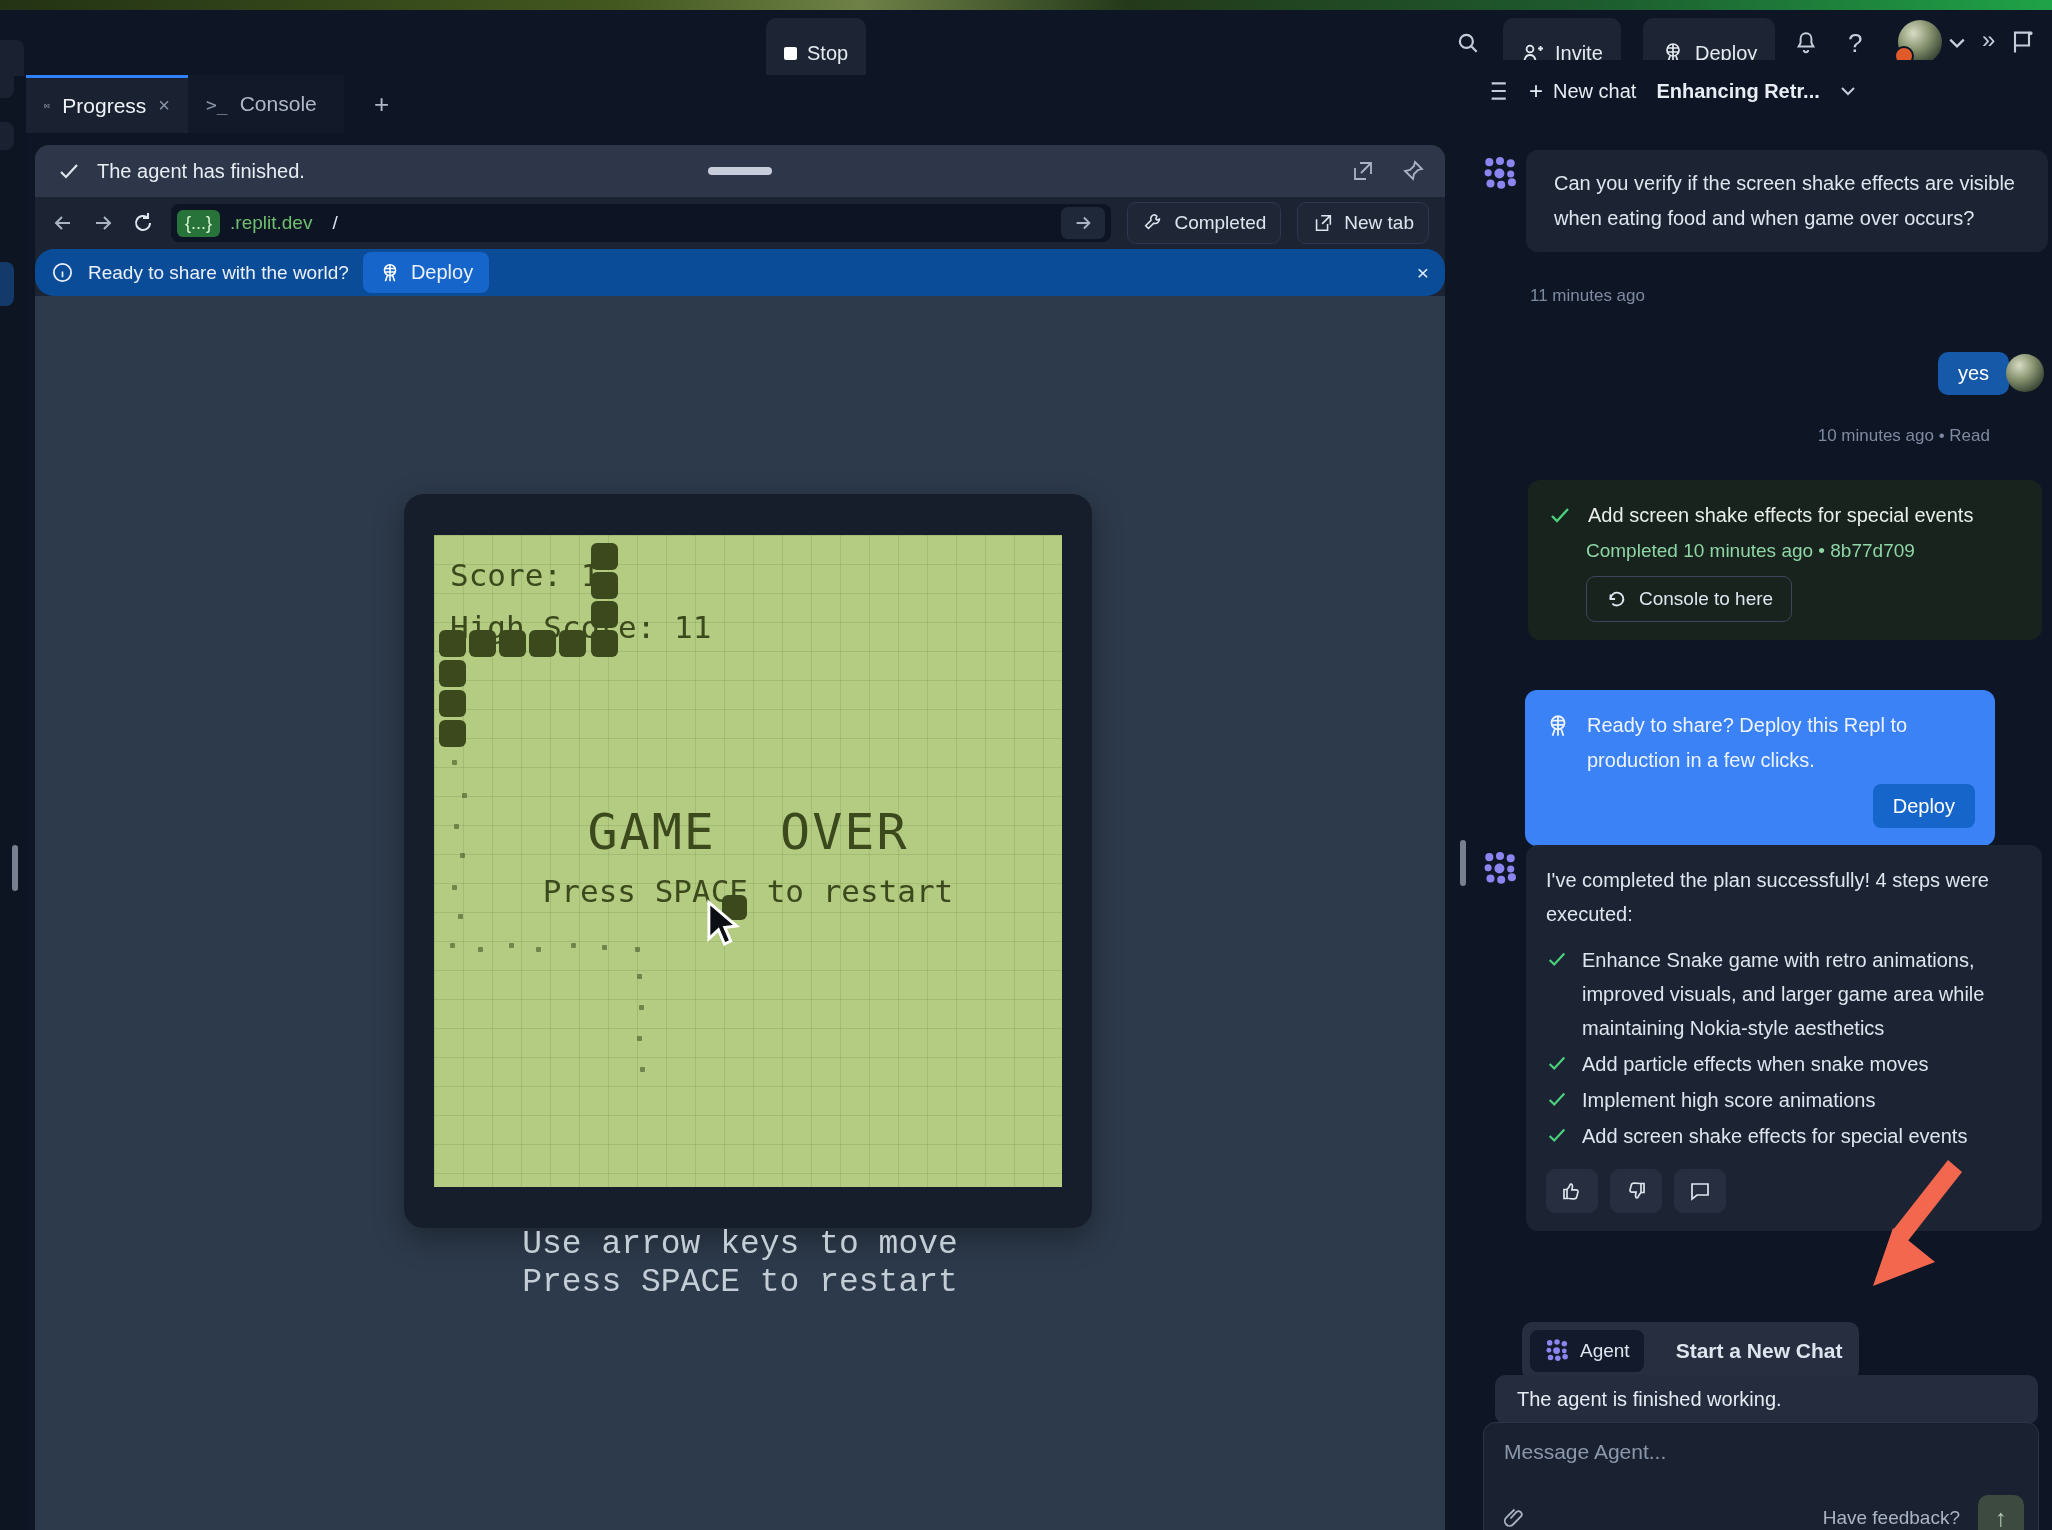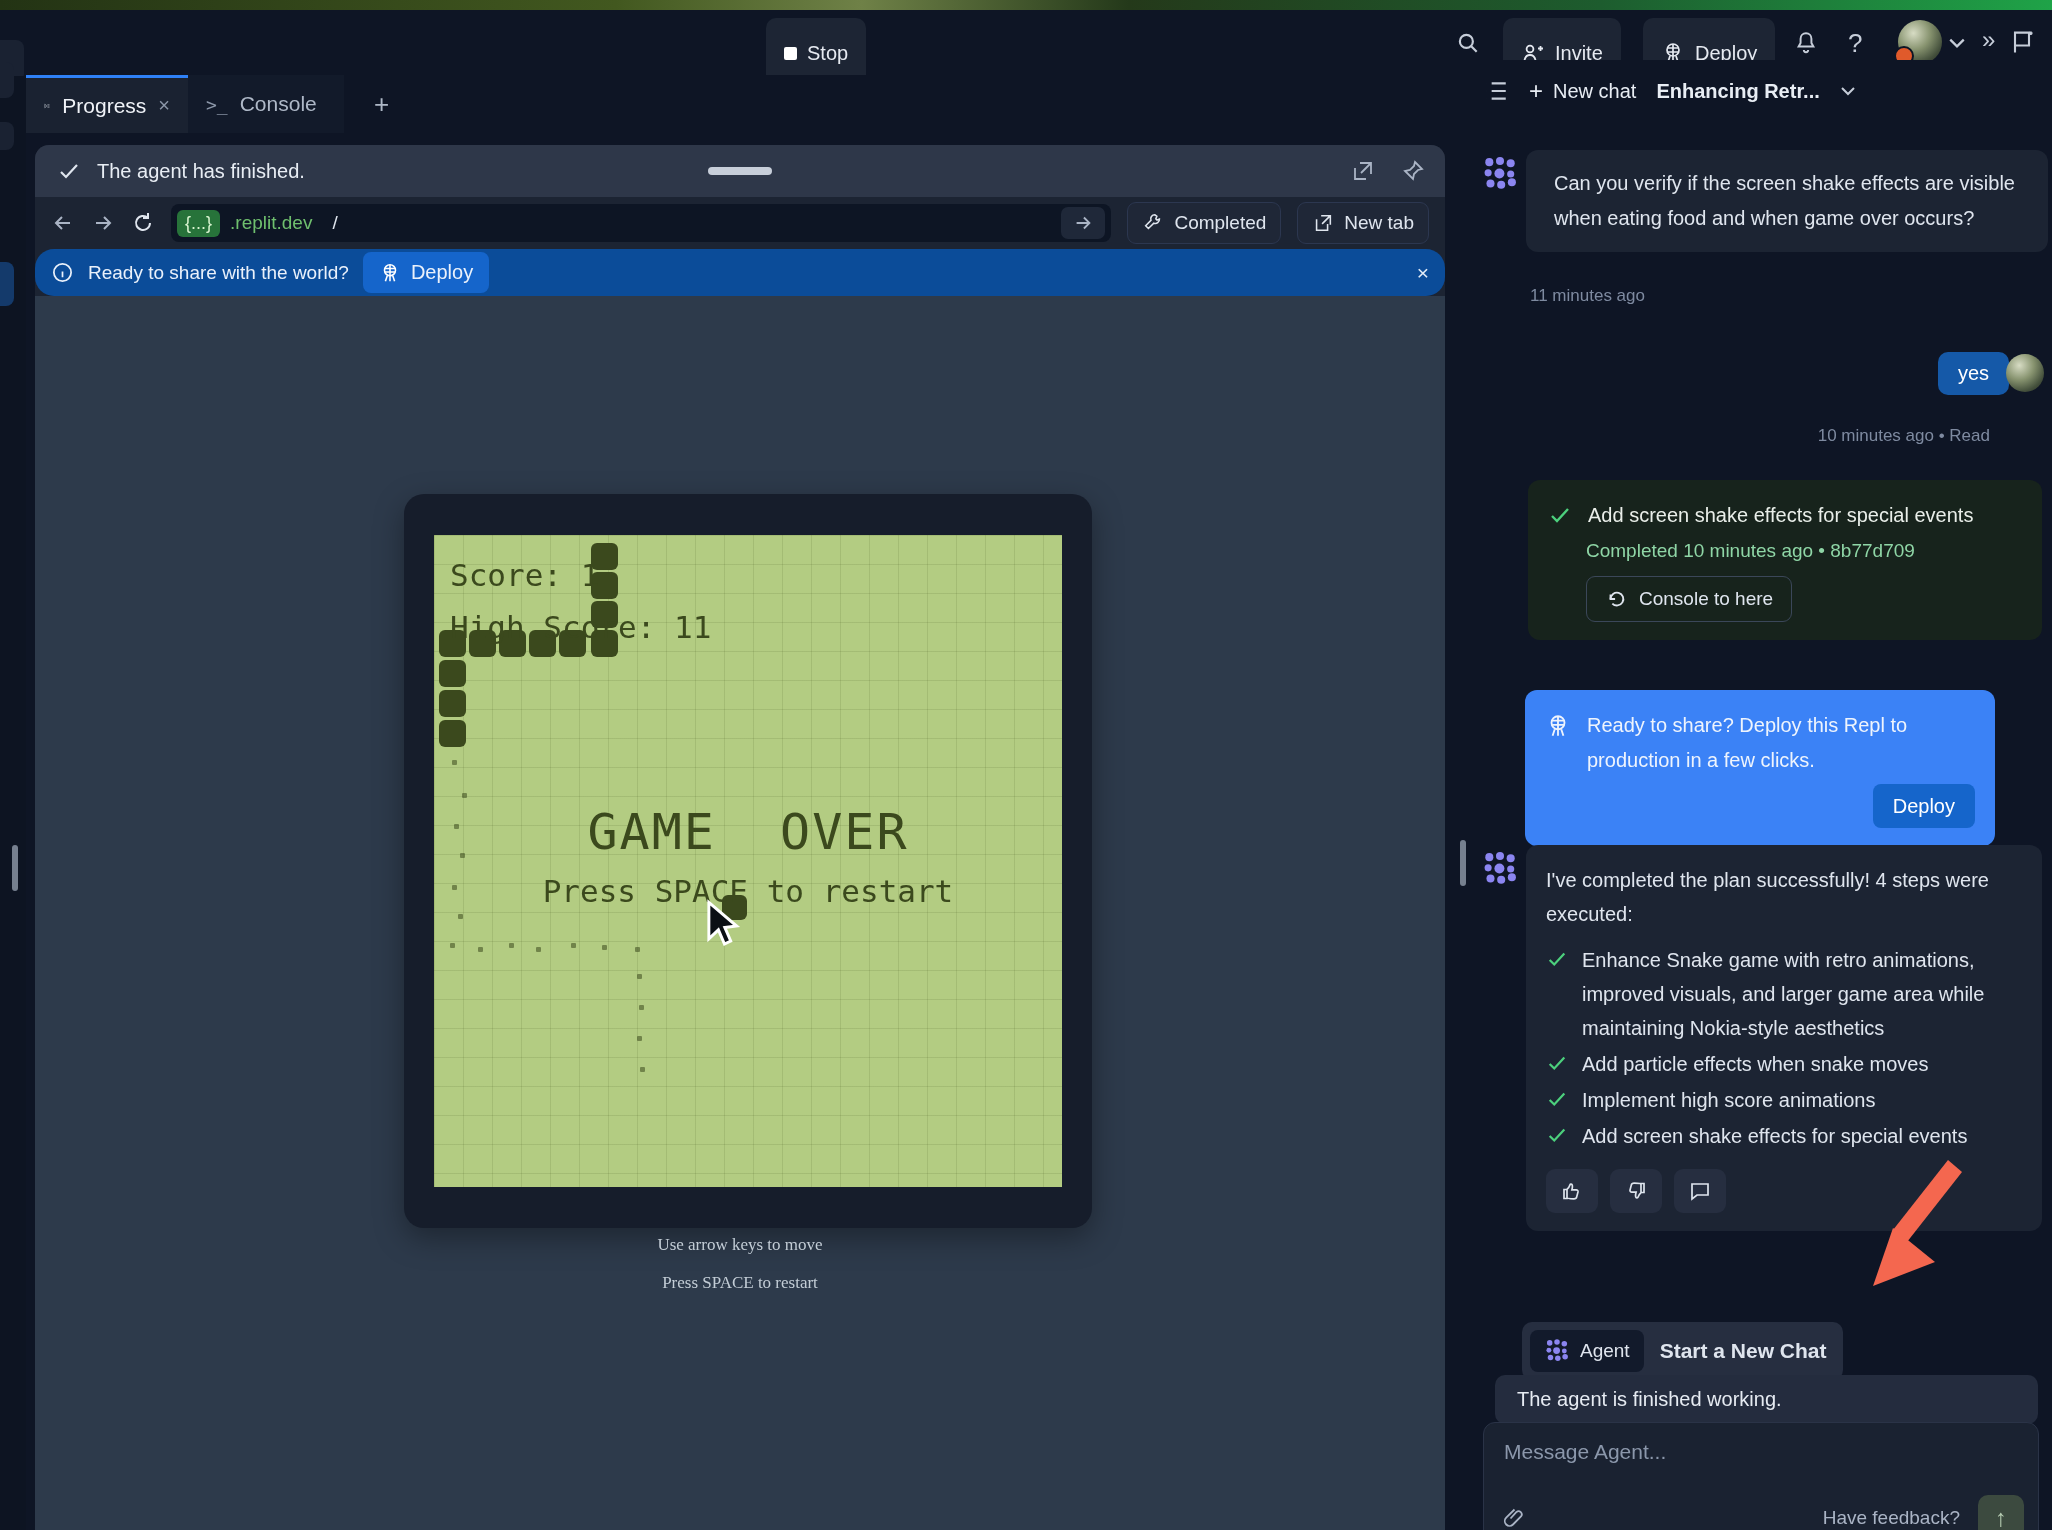--- a/index.html
+++ b/index.html
@@ -69,21 +69,21 @@
           background-image:linear-gradient(rgba(85,105,45,.16) 1px,transparent 1px),
                            linear-gradient(90deg,rgba(85,105,45,.16) 1px,transparent 1px);
           background-size:29px 29px;}
   .snake-cell{position:absolute;width:27px;height:27px;background:#3b491d;border-radius:6px;}
   .food{position:absolute;width:25px;height:25px;background:#3b491d;border-radius:6px;}
   .particle{position:absolute;width:5px;height:5px;background:#3b491d;opacity:.55;border-radius:1px;}
   .scoreline{position:absolute;left:16px;font-size:31px;white-space:pre;}
   .gameover{position:absolute;left:0;width:100%;text-align:center;font-size:50px;letter-spacing:2px;white-space:pre;}
   .presskey{position:absolute;left:0;width:100%;text-align:center;font-size:31px;white-space:pre;}
   .caption{position:absolute;left:50%;transform:translateX(-50%);top:930px;text-align:center;
-           font-family:Liberation Serif, serif;font-size:17px;line-height:38px;color:#c3cdd6;white-space:pre;}
+           font-family:Liberation Mono, monospace;font-size:33px;line-height:38px;color:#c3cdd6;white-space:pre;}
   .cursor{position:absolute;}
 
   
   .chatpanel{left:1475px;top:60px;width:577px;height:1470px;background:#0e1525;}
   .chathead{position:absolute;left:8px;top:17px;display:flex;align-items:center;gap:20px;
             font-size:20px;color:#e8edf4;}
   .chathead .title{font-weight:bold;}
   .bubble{background:#1c2433;border-radius:12px;padding:16px 22px;font-size:20px;line-height:35px;}
   .time{font-size:17px;color:#7e8aa0;}
   .userbubble{background:#1559a8;border-radius:10px;padding:10px 20px;font-size:20px;color:#fff;}
@@ -97,21 +97,21 @@
               border-radius:12px;padding:18px 20px;color:#eef4fd;}
   .deploycard .row{display:flex;gap:16px;font-size:20px;line-height:35px;}
   .deploycard .btn{float:right;margin-top:6px;background:#1565cb;border-radius:8px;height:44px;
                    padding:0 20px;display:inline-flex;align-items:center;font-size:20px;color:#fff;}
   .plancard{position:absolute;left:51px;top:785px;width:516px;box-sizing:border-box;background:#1c2433;
             border-radius:12px;padding:18px 20px;font-size:20px;line-height:34px;}
   .step{display:flex;gap:14px;margin-top:2px;}
   .step .chk{flex:0 0 22px;margin-top:5px;}
   .fbrow{display:flex;gap:12px;margin-top:16px;}
   .fbbtn{width:52px;height:44px;background:#262e40;border-radius:9px;display:flex;align-items:center;justify-content:center;}
-  .newchatrow{position:absolute;left:47px;top:1262px;height:58px;display:flex;align-items:center;gap:16px;
+  .newchatrow{position:absolute;left:47px;top:1262px;height:58px;display:flex;align-items:center;gap:32px;
               background:#262e40;border-radius:10px;padding:0 16px 0 8px;}
   .agentpill{display:flex;align-items:center;gap:10px;background:#121a2b;border-radius:8px;height:42px;
              padding:0 14px;font-size:19px;}
   .newchatrow .lbl{font-size:21px;font-weight:bold;}
   .statusbar{position:absolute;left:20px;top:1315px;width:543px;box-sizing:border-box;background:#242c3e;
              border-radius:10px;padding:13px 22px;font-size:20px;color:#e6ebf2;}
   .inputcard{position:absolute;left:8px;top:1362px;width:556px;height:160px;box-sizing:border-box;
              background:#1a2231;border:1px solid #2a3347;border-radius:12px;padding:16px 18px;}
   .inputcard input{width:100%;background:transparent;border:none;outline:none;color:#c4cddb;
                    font-size:21px;font-family:"Liberation Sans",sans-serif;}

